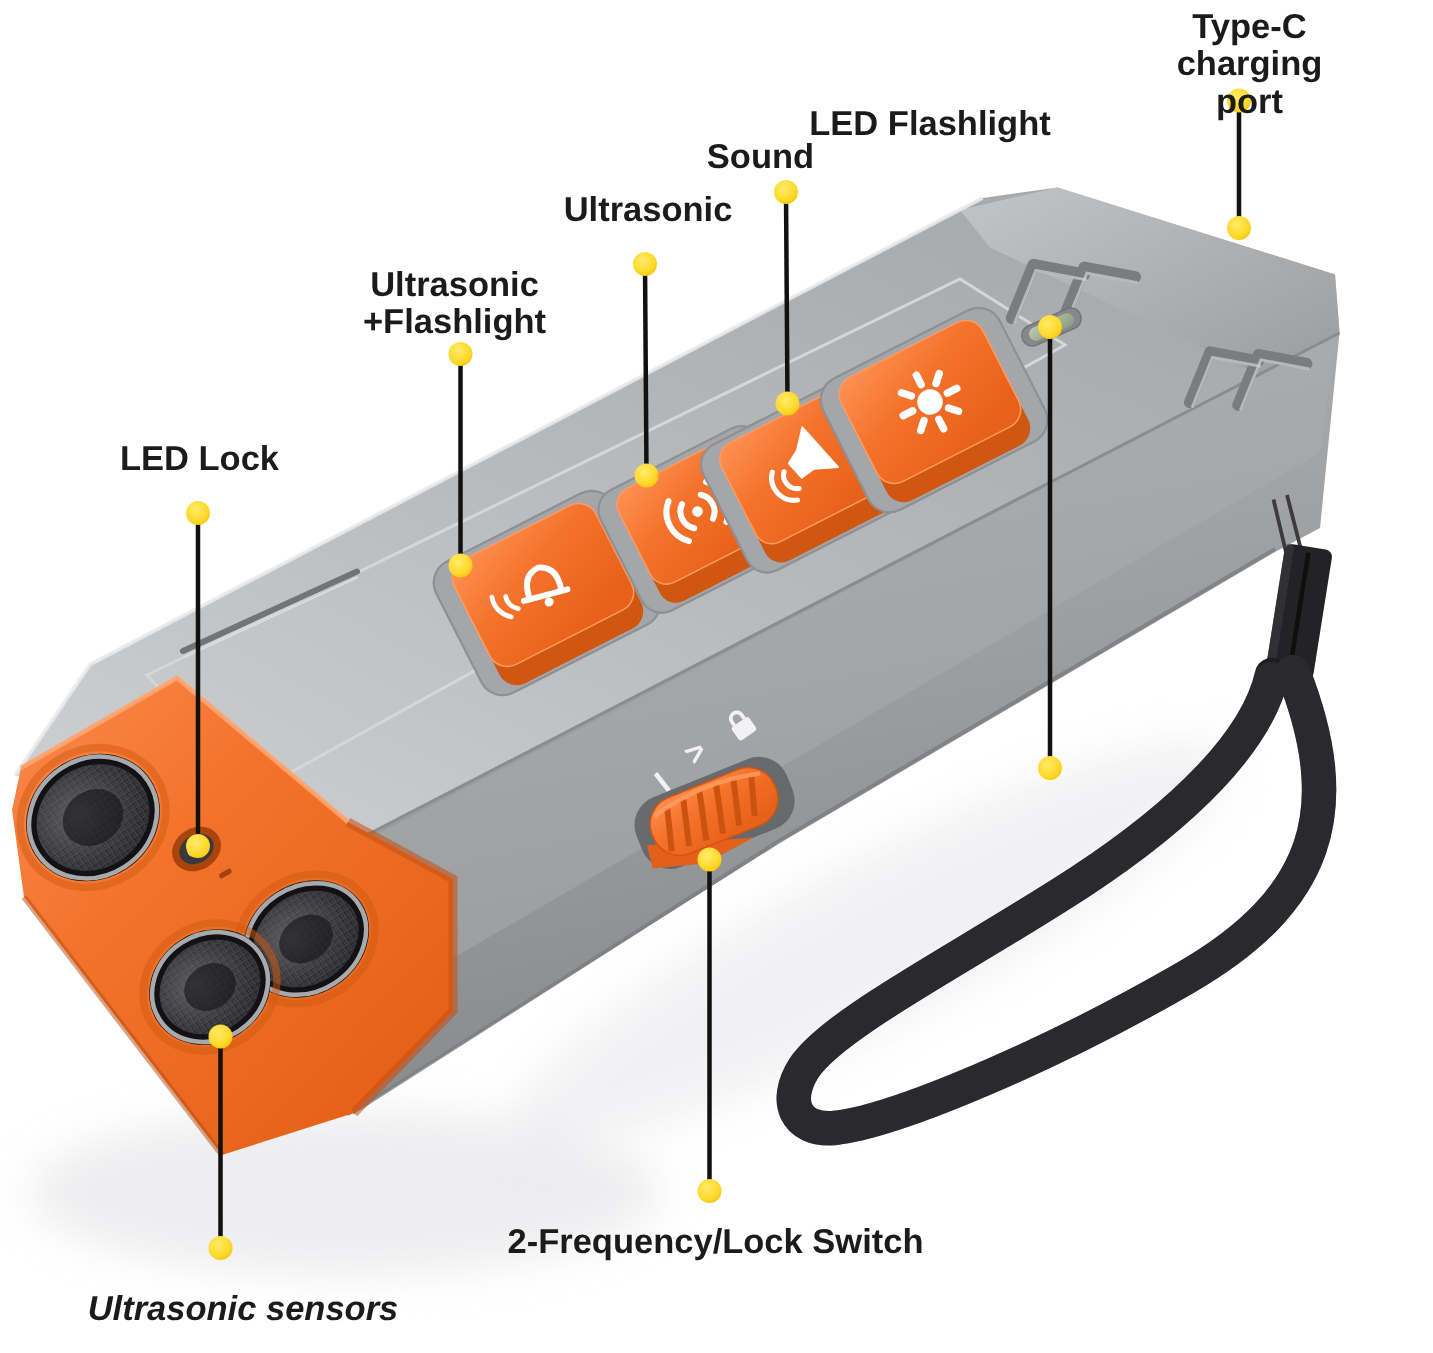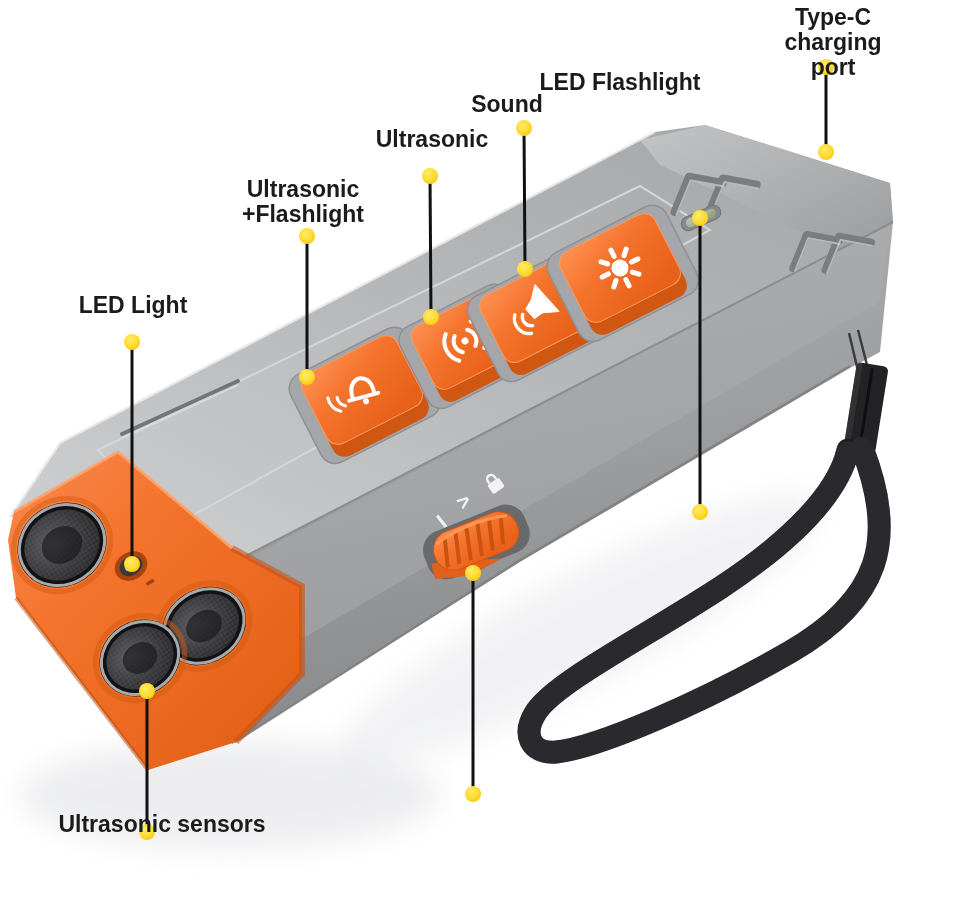--- a/index.html
+++ b/index.html
@@ -282,17 +282,18 @@
 </svg>
 
 <div id="label-layer">
       <div class="callout-label" style="left: 833px; top: 5px;">Type-C
 charging port</div>
       <div class="callout-label" style="left: 620px; top: 70px;">LED Flashlight</div>
       <div class="callout-label" style="left: 507px; top: 92px;">Sound</div>
       <div class="callout-label" style="left: 432px; top: 127px;">Ultrasonic</div>
       <div class="callout-label" style="left: 303px; top: 177px;">Ultrasonic
 +Flashlight</div>
-      <div class="callout-label" style="left: 133px; top: 293px;">LED Light</div>
-      <div class="callout-label" style="left: 162px; top: 812px;">Ultrasonic sensors</div>
+      <div class="callout-label" style="left: 133px; top: 293px;">LED Lock</div>
+      <div class="callout-label" style="left: 477px; top: 815px;">2-Frequency/Lock Switch</div>
+      <div class="callout-label" style="left: 162px; top: 860px; font-style: italic;">Ultrasonic sensors</div>
     </div>
 
 </div>
 
 </body></html>

